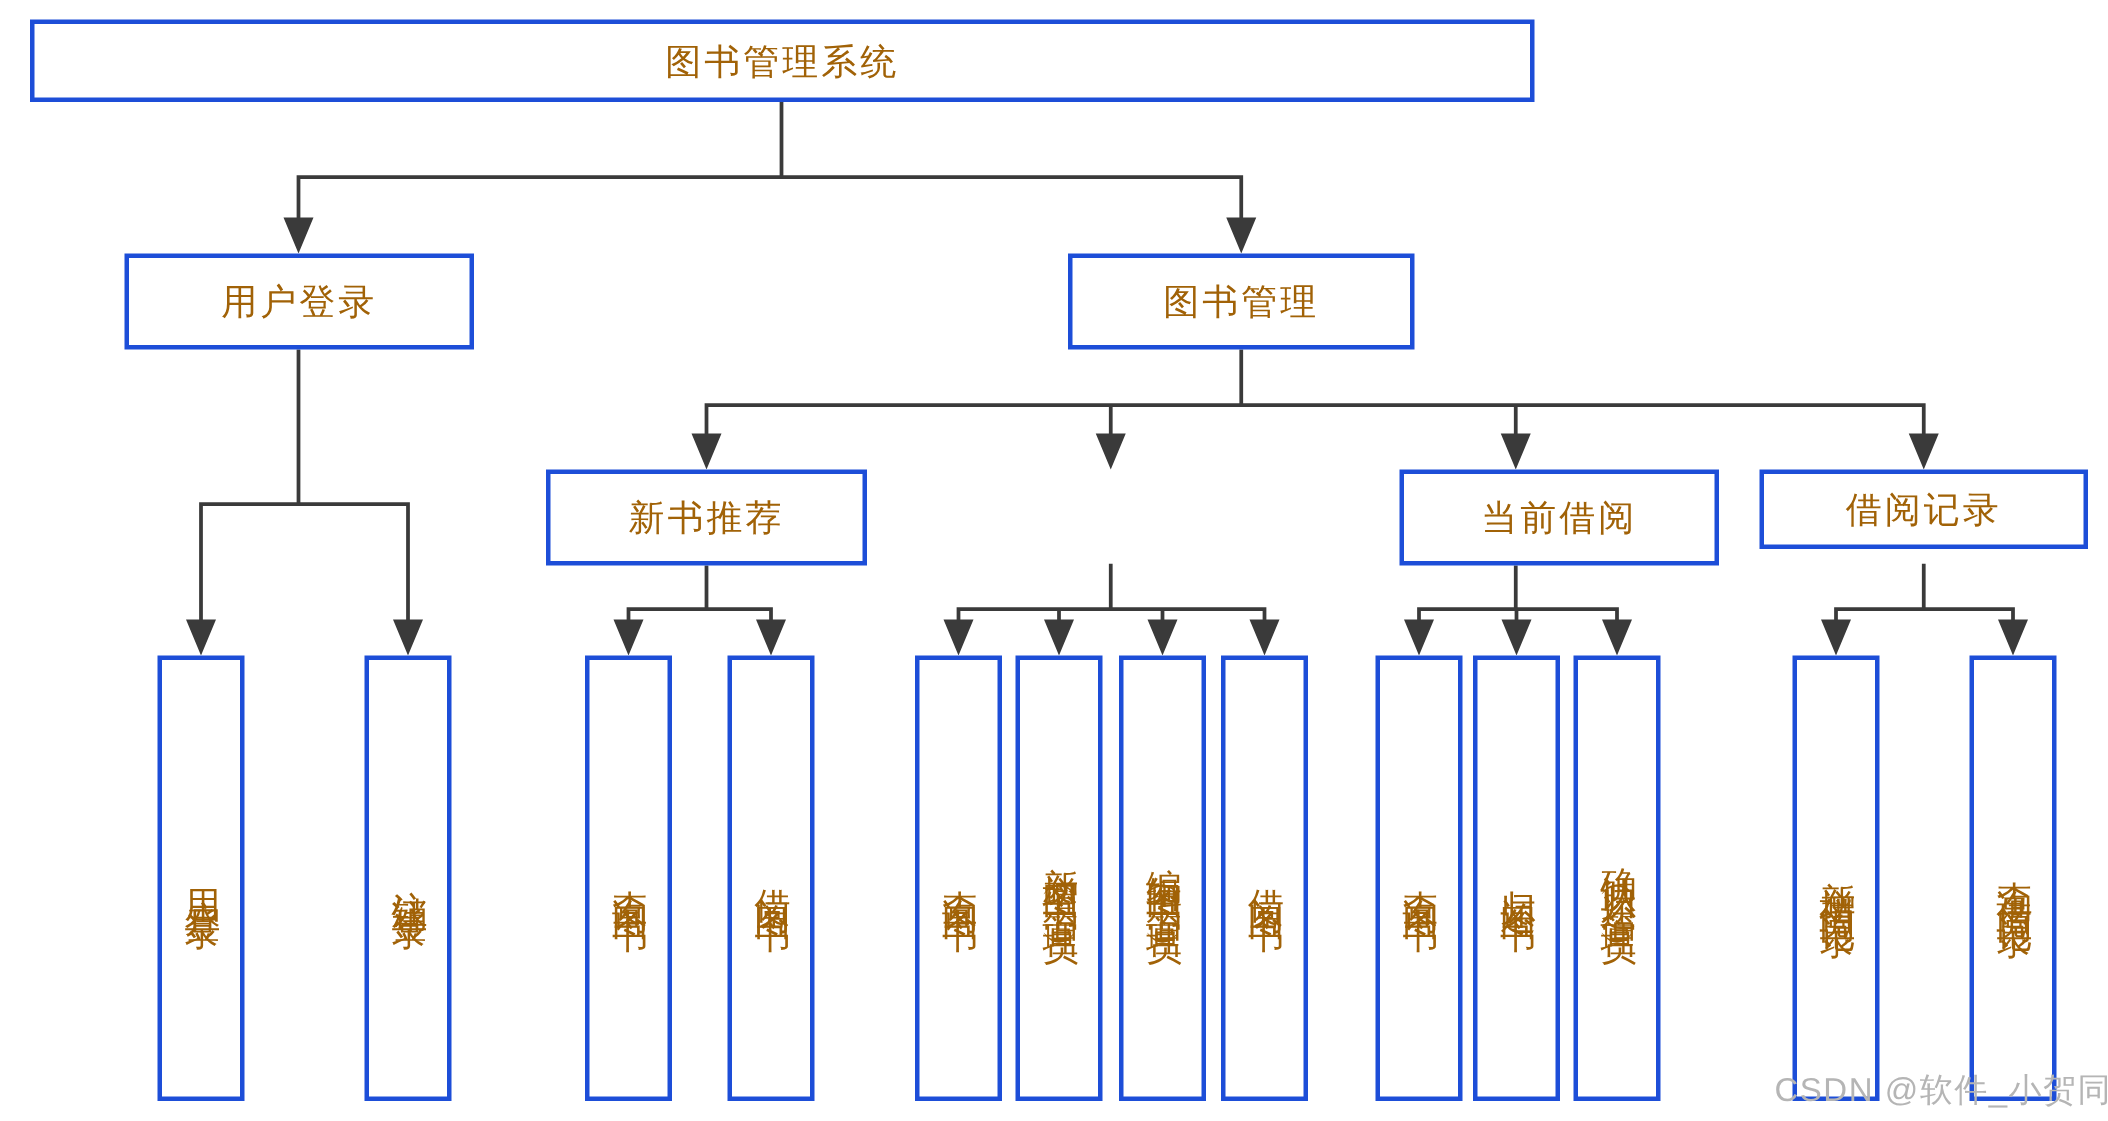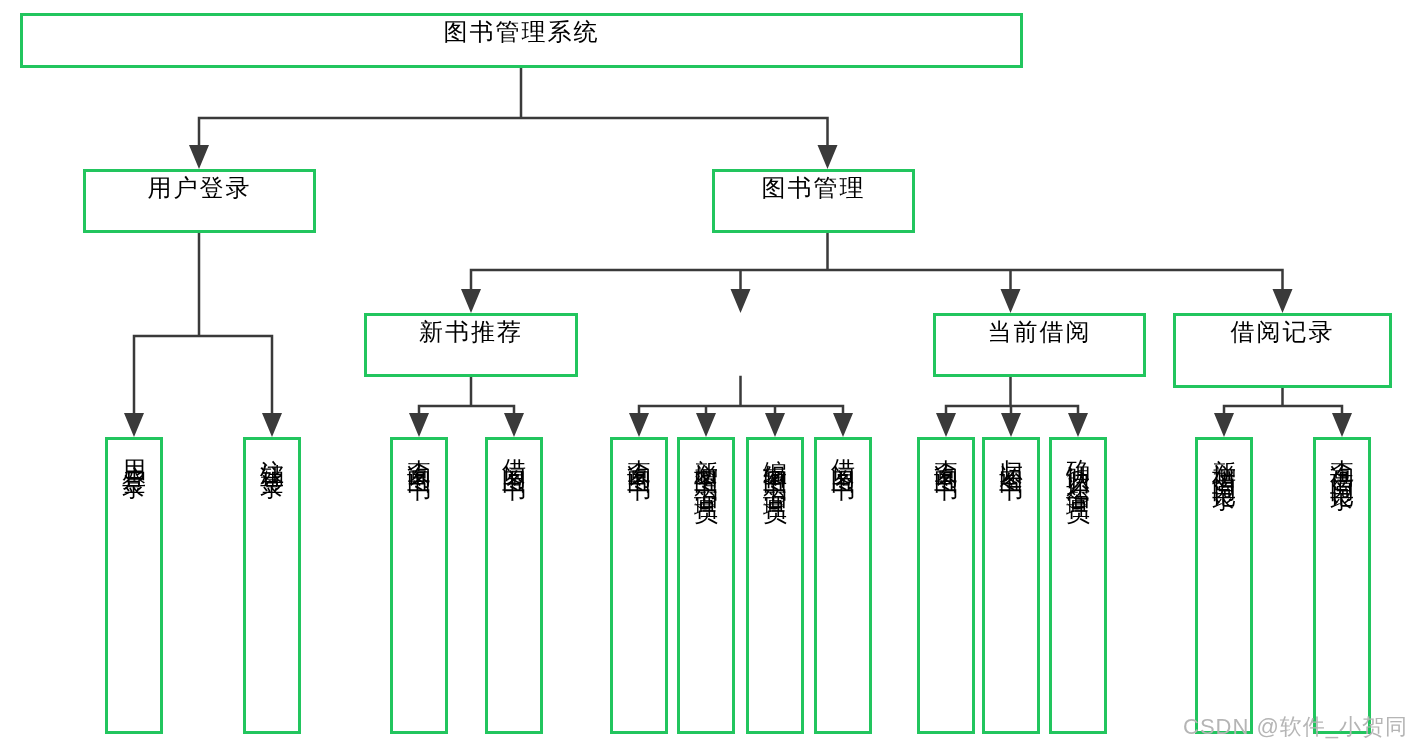--- a/index.html
+++ b/index.html
@@ -12,50 +12,50 @@
     overflow: hidden;
   }
   svg.connectors {
     position: absolute;
     left: 0; top: 0;
     width: 1405px; height: 747px;
   }
   .node {
     position: absolute;
     box-sizing: border-box;
-    border: 3px solid #22c55e;
+    border: 3px solid #1d4ed8;
     background: #ffffff;
     display: flex;
-    align-items: flex-start;
+    align-items: center;
     justify-content: center;
-    color: #000000;
+    color: #a16207;
   }
   .h-node span {
     font-size: 24px;
     letter-spacing: 2px;
     white-space: nowrap;
   }
   .v-node span {
     writing-mode: vertical-rl;
     text-orientation: mixed;
     font-size: 24px;
     letter-spacing: 6px;
     line-height: 1;
     white-space: nowrap;
   }
   
   .n-root           { left: 20px;   top: 13px;  width: 1003px; height: 55px; }
   
   .n-user-login     { left: 83px;   top: 169px; width: 233px;  height: 64px; }
-  .n-book-mgmt      { left: 712px;  top: 169px; width: 203px;  height: 64px; }
+  .n-book-mgmt      { left: 712px;  top: 169px; width: 231px;  height: 64px; }
   
   .n-new-book-rec   { left: 364px;  top: 313px; width: 214px;  height: 64px; }
   .n-book-borrow    { left: 634px;  top: 313px; width: 213px;  height: 64px; }
   .n-current-borrow { left: 904px;  top: 313px; width: 213px;  height: 64px; margin-left: 29px; }
-  .n-borrow-record  { left: 1173px; top: 313px; width: 219px;  height: 75px; }
+  .n-borrow-record  { left: 1173px; top: 313px; width: 219px;  height: 53px; }
   
   .leaf { top: 437px; width: 58px; height: 297px; }
   .l-1  { left: 105px; }
   .l-2  { left: 243px; }
   .l-3  { left: 390px; }
   .l-4  { left: 485px; }
   .l-5  { left: 610px; }
   .l-6  { left: 677px; }
   .l-7  { left: 746px; }
   .l-8  { left: 814px; }

